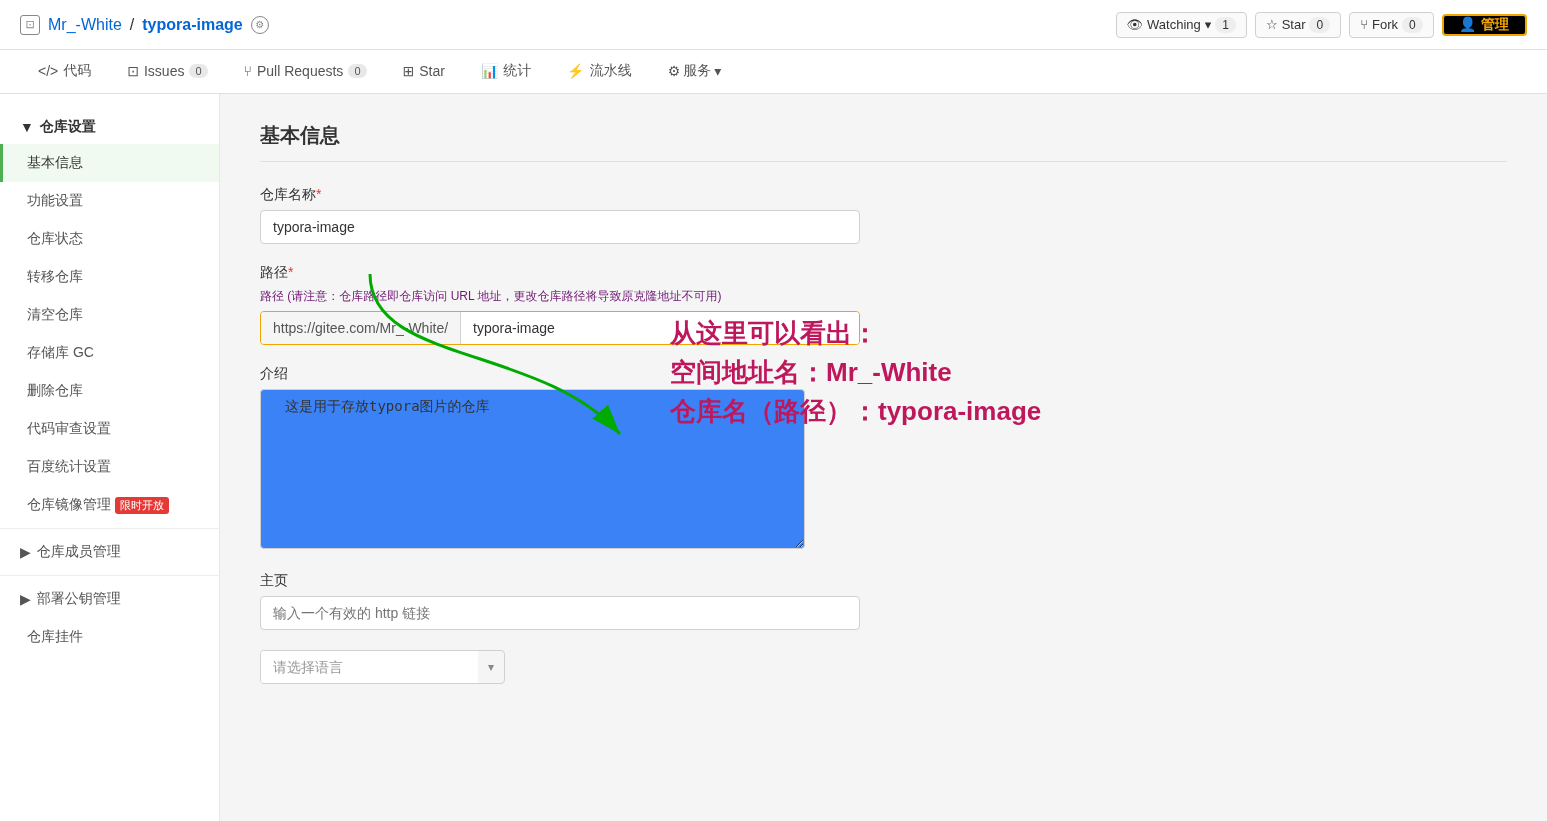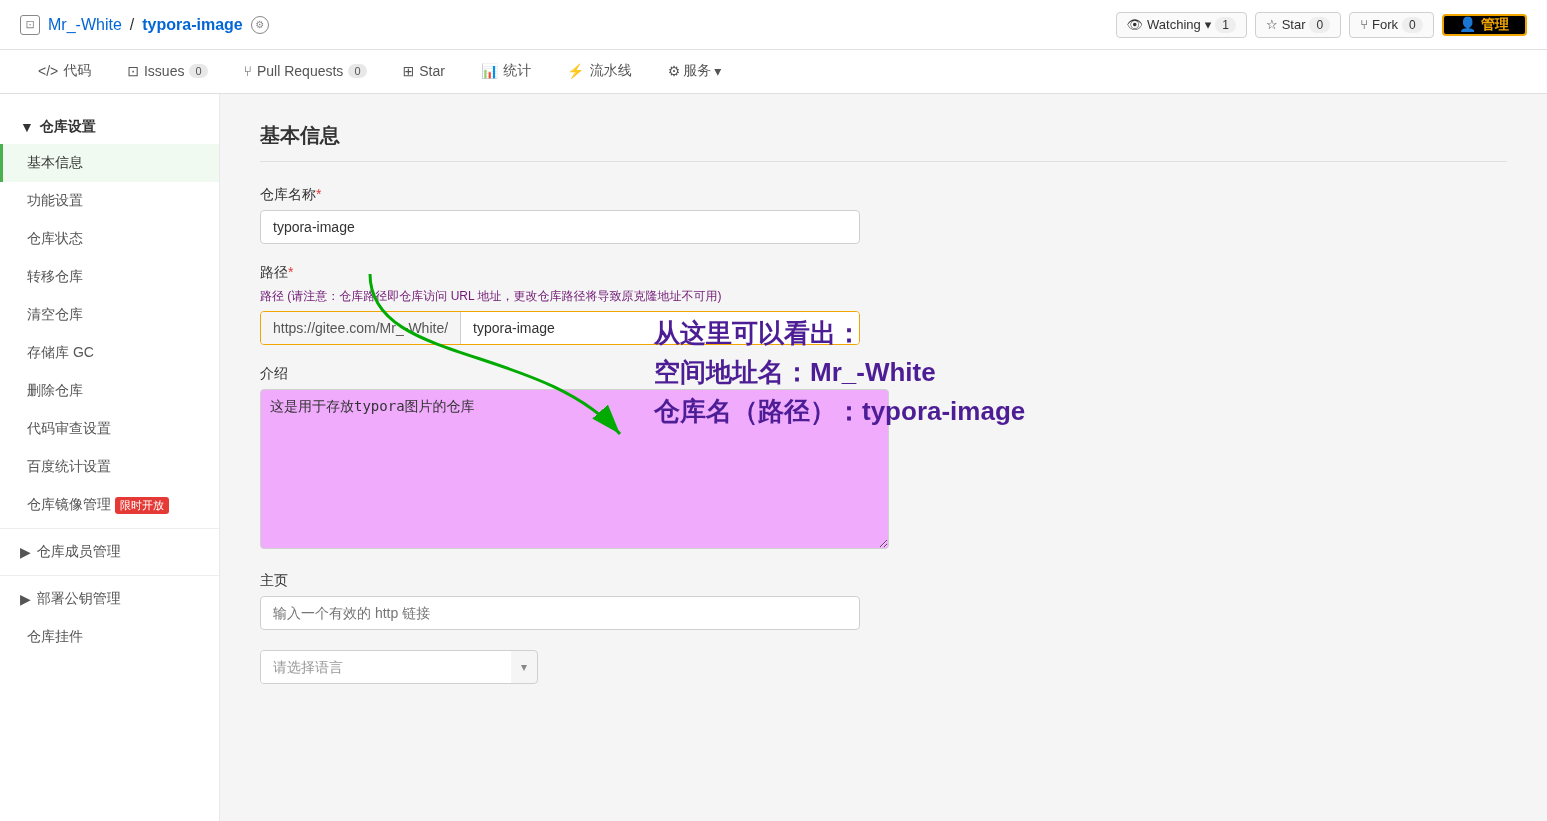--- a/index.html
+++ b/index.html
@@ -225,38 +225,38 @@
     .path-input {
       flex: 1;
       border: none;
       padding: 8px 12px;
       font-size: 14px;
       color: #333;
       outline: none;
     }
 
     .form-textarea {
-      width: 629px;
+      width: 545px;
       max-width: 100%;
       min-height: 160px;
       border: 1px solid #d0d0d0;
       border-radius: 4px;
-      padding: 8px 9px;
+      padding: 8px 24px;
       font-size: 14px;
       color: #333;
       outline: none;
       resize: vertical;
-      background: #f0abfc;
+      background: #3b82f6;
     }
 
     .form-select-group {
       display: flex;
       align-items: center;
       gap: 0;
-      width: 278px;
+      width: 245px;
       border: 1px solid #d0d0d0;
       border-radius: 4px;
       overflow: hidden;
     }
     .form-select {
       flex: 1;
       border: none;
       padding: 8px 12px;
       font-size: 14px;
       color: #999;
@@ -268,23 +268,23 @@
       padding: 0 10px;
       font-size: 12px;
       color: #888;
       pointer-events: none;
     }
 
     
     .annotation {
       position: absolute;
       top: 220px;
-      left: 434px;
+      left: 450px;
       font-size: 26px;
-      color: #4c1d95;
+      color: #be185d;
       font-weight: bold;
       line-height: 1.5;
       pointer-events: none;
     }
 
     
     .arrow-svg {
       position: absolute;
       top: 150px;
       left: 120px;

